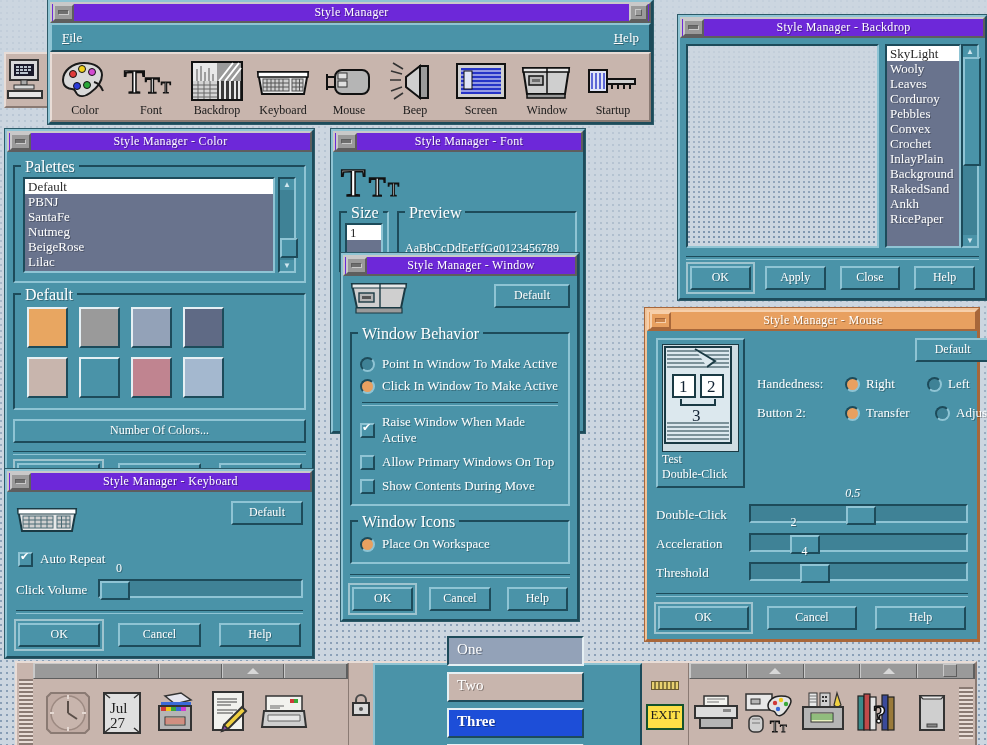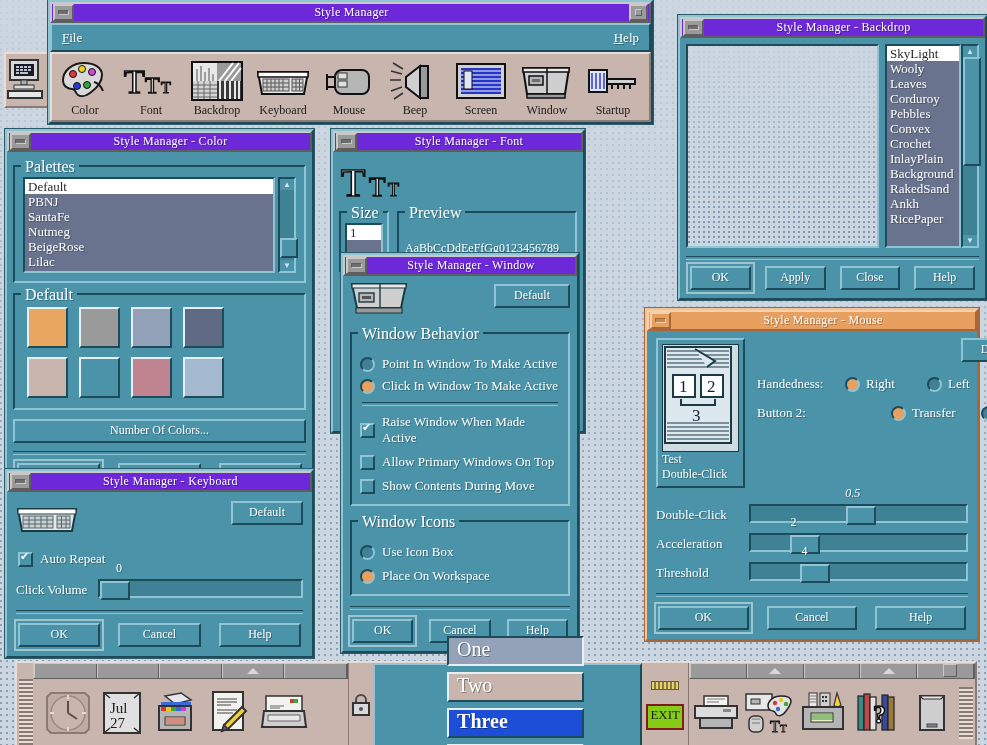--- a/index.html
+++ b/index.html
@@ -100,21 +100,21 @@
          background:#c8b5ad;border:2px solid;border-color:#e8dcd6 #8a7a73 #8a7a73 #e8dcd6;}
   .p-head{height:14px;background:#9a9a9a;border:1px solid;
           border-color:#c9c9c9 #5e5e5e #5e5e5e #c9c9c9;display:flex;}
   .p-seg{flex:1;border-right:1px solid #5e5e5e;border-left:1px solid #c9c9c9;
          display:flex;align-items:center;justify-content:center;}
   .p-arrow{width:0;height:0;border-left:6px solid transparent;border-right:6px solid transparent;
            border-bottom:6px solid #d8d8d8;}
   .pbtn{width:54px;height:52px;display:flex;align-items:center;justify-content:center;}
   .ws-btn{width:125px;height:26px;border:2px solid;
           border-color:#e6f0f4 #1d4b5a #1d4b5a #e6f0f4;
-          font-size:20px;color:#fff;padding-left:8px;line-height:22px;
+          font-size:15px;color:#fff;padding-left:8px;line-height:22px;
           text-shadow:1px 1px 0 rgba(0,0,0,.35);margin-left:16px;}
   .grip{background:repeating-linear-gradient(to bottom,#8a7a73 0 2px,#e8dcd6 2px 4px);}
 </style>
 </head>
 <body>
 
 <div id="desktop">
   <div class="dots"></div>
 </div>
 
@@ -479,24 +479,20 @@
         <span class="lbl">Allow Primary Windows On Top</span>
       </div>
       <div style="display:flex;align-items:center;gap:7px;">
         <span class="chk"></span>
         <span class="lbl">Show Contents During Move</span>
       </div>
     </div>
 
     <div class="mframe" style="padding:14px 8px 10px;margin-top:14px;">
       <div class="lg">Window Icons</div>
-      <div style="margin:8px 0 8px;display:flex;align-items:center;gap:7px;">
-        <span class="radio"></span>
-        <span class="lbl">Use Icon Box</span>
-      </div>
       <div style="display:flex;align-items:center;gap:7px;">
         <span class="radio on"></span>
         <span class="lbl">Place On Workspace</span>
       </div>
     </div>
 
     <div style="height:2px;margin:10px 0 9px;border-top:1px solid #1d4b5a;border-bottom:1px solid #8fc4d4;"></div>
     <div style="display:flex;gap:16px;padding:0 2px 2px;">
       <div class="mbtn def" style="flex:1">OK</div>
       <div class="mbtn" style="flex:1">Cancel</div>
@@ -594,21 +590,21 @@
             <span class="radio on"></span>
             <span class="lbl">Right</span>
           </div>
           <div style="display:flex;align-items:center;gap:6px;">
             <span class="radio"></span>
             <span class="lbl">Left</span>
           </div>
         </div>
         <div style="display:flex;align-items:center;margin-top:13px;">
           <div class="lbl" style="width:88px;">Button 2:</div>
-          <div style="display:flex;align-items:center;gap:6px;width:82px;margin-left:46px;">
+          <div style="display:flex;align-items:center;gap:6px;width:82px;">
             <span class="radio on"></span>
             <span class="lbl">Transfer</span>
           </div>
           <div style="display:flex;align-items:center;gap:6px;padding-left:8px;">
             <span class="radio"></span>
             <span class="lbl">Adjust</span>
           </div>
         </div>
       </div>
     </div>
@@ -753,21 +749,21 @@
     <div style="width:268px;background:#4a93a8;border:2px solid;border-color:#8fc4d4 #1d4b5a #1d4b5a #8fc4d4;
                 display:flex;flex-wrap:wrap;align-content:center;justify-content:center;gap:6px 8px;padding:4px 0;">
       <div class="ws-btn" id="ws0" style="background: rgb(147, 162, 184); border-color: rgb(29, 75, 90) rgb(230, 240, 244) rgb(230, 240, 244) rgb(29, 75, 90);">One</div>
       <div class="ws-btn" id="ws1" style="background: rgb(200, 181, 173);">Two</div>
       <div class="ws-btn" id="ws2" style="background: #1d4ed8; font-weight: bold;">Three</div>
       <div class="ws-btn" id="ws3" style="background: rgb(192, 132, 144);">Four</div>
     </div>
 
     <div style="width:46px;display:flex;flex-direction:column;align-items:center;justify-content:center;gap:14px;">
       <div style="width:26px;height:7px;background:repeating-linear-gradient(to right,#e8d070 0 2px,#8a7a40 2px 4px);border:1px solid #6a5a30;"></div>
-      <div style="width:34px;height:22px;border:2px solid #7f1d1d;background:#84cc16;
+      <div style="width:34px;height:22px;border:2px solid #14532d;background:#fde047;
                   font-size:13px;text-align:center;line-height:18px;color:#1a1a1a;"><span>EXIT</span></div>
     </div>
 
     <div style="flex:1;display:flex;flex-direction:column;border-left:1px solid #8a7a73;">
       <div class="p-head">
         <div class="p-seg">
             <span class="p-arrow" style="visibility:hidden"></span>
           </div>
         <div class="p-seg">
             <span class="p-arrow"></span>

